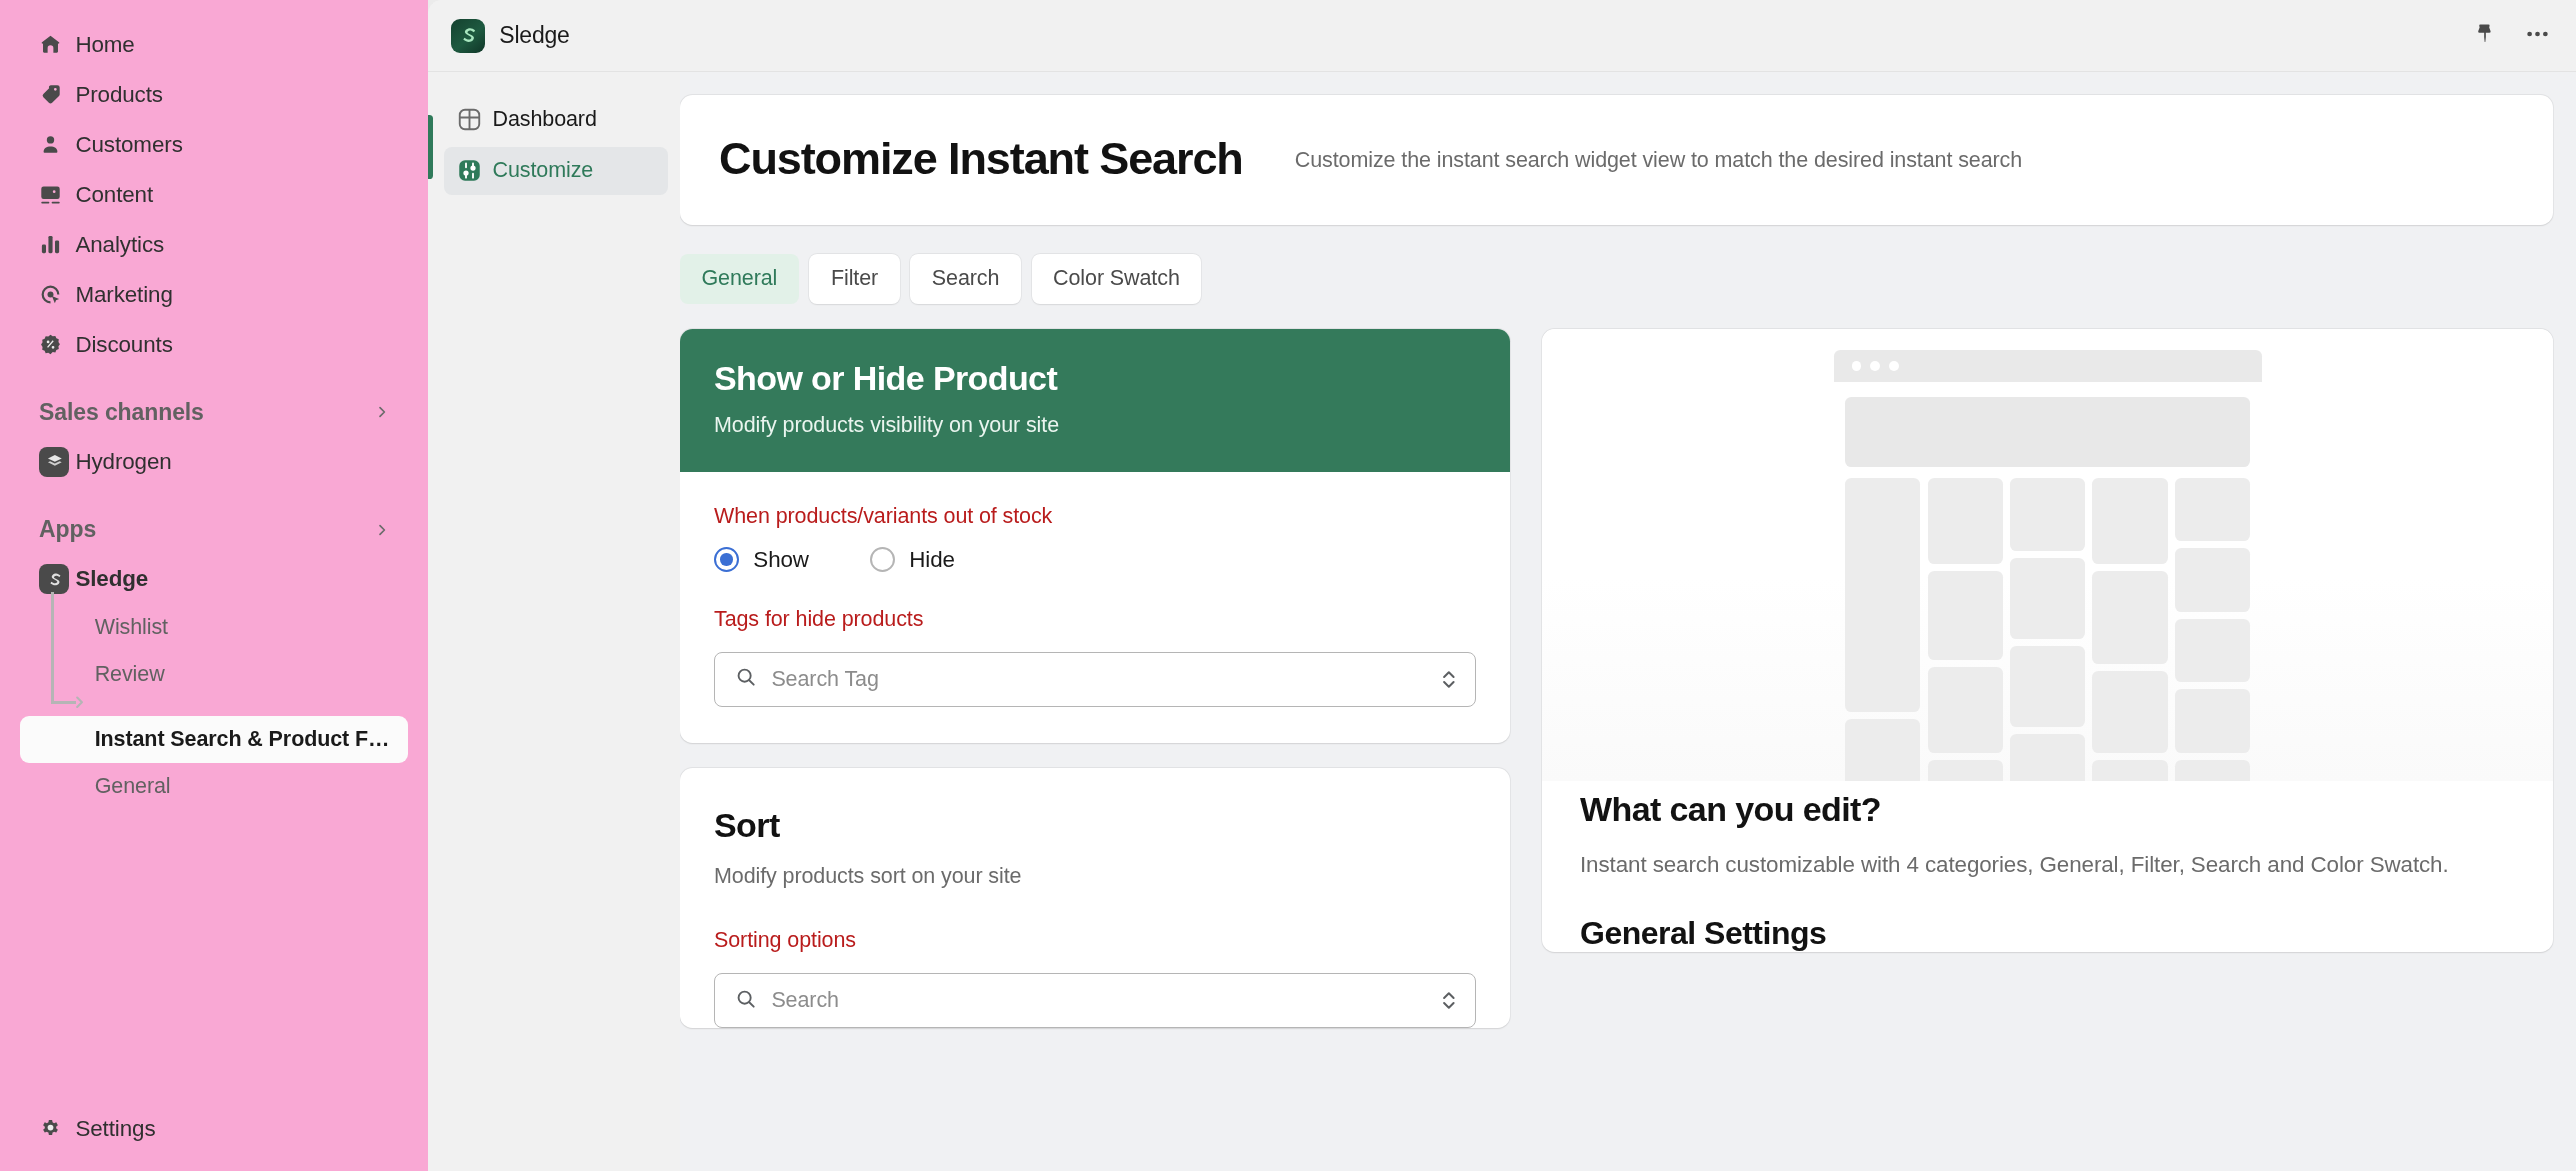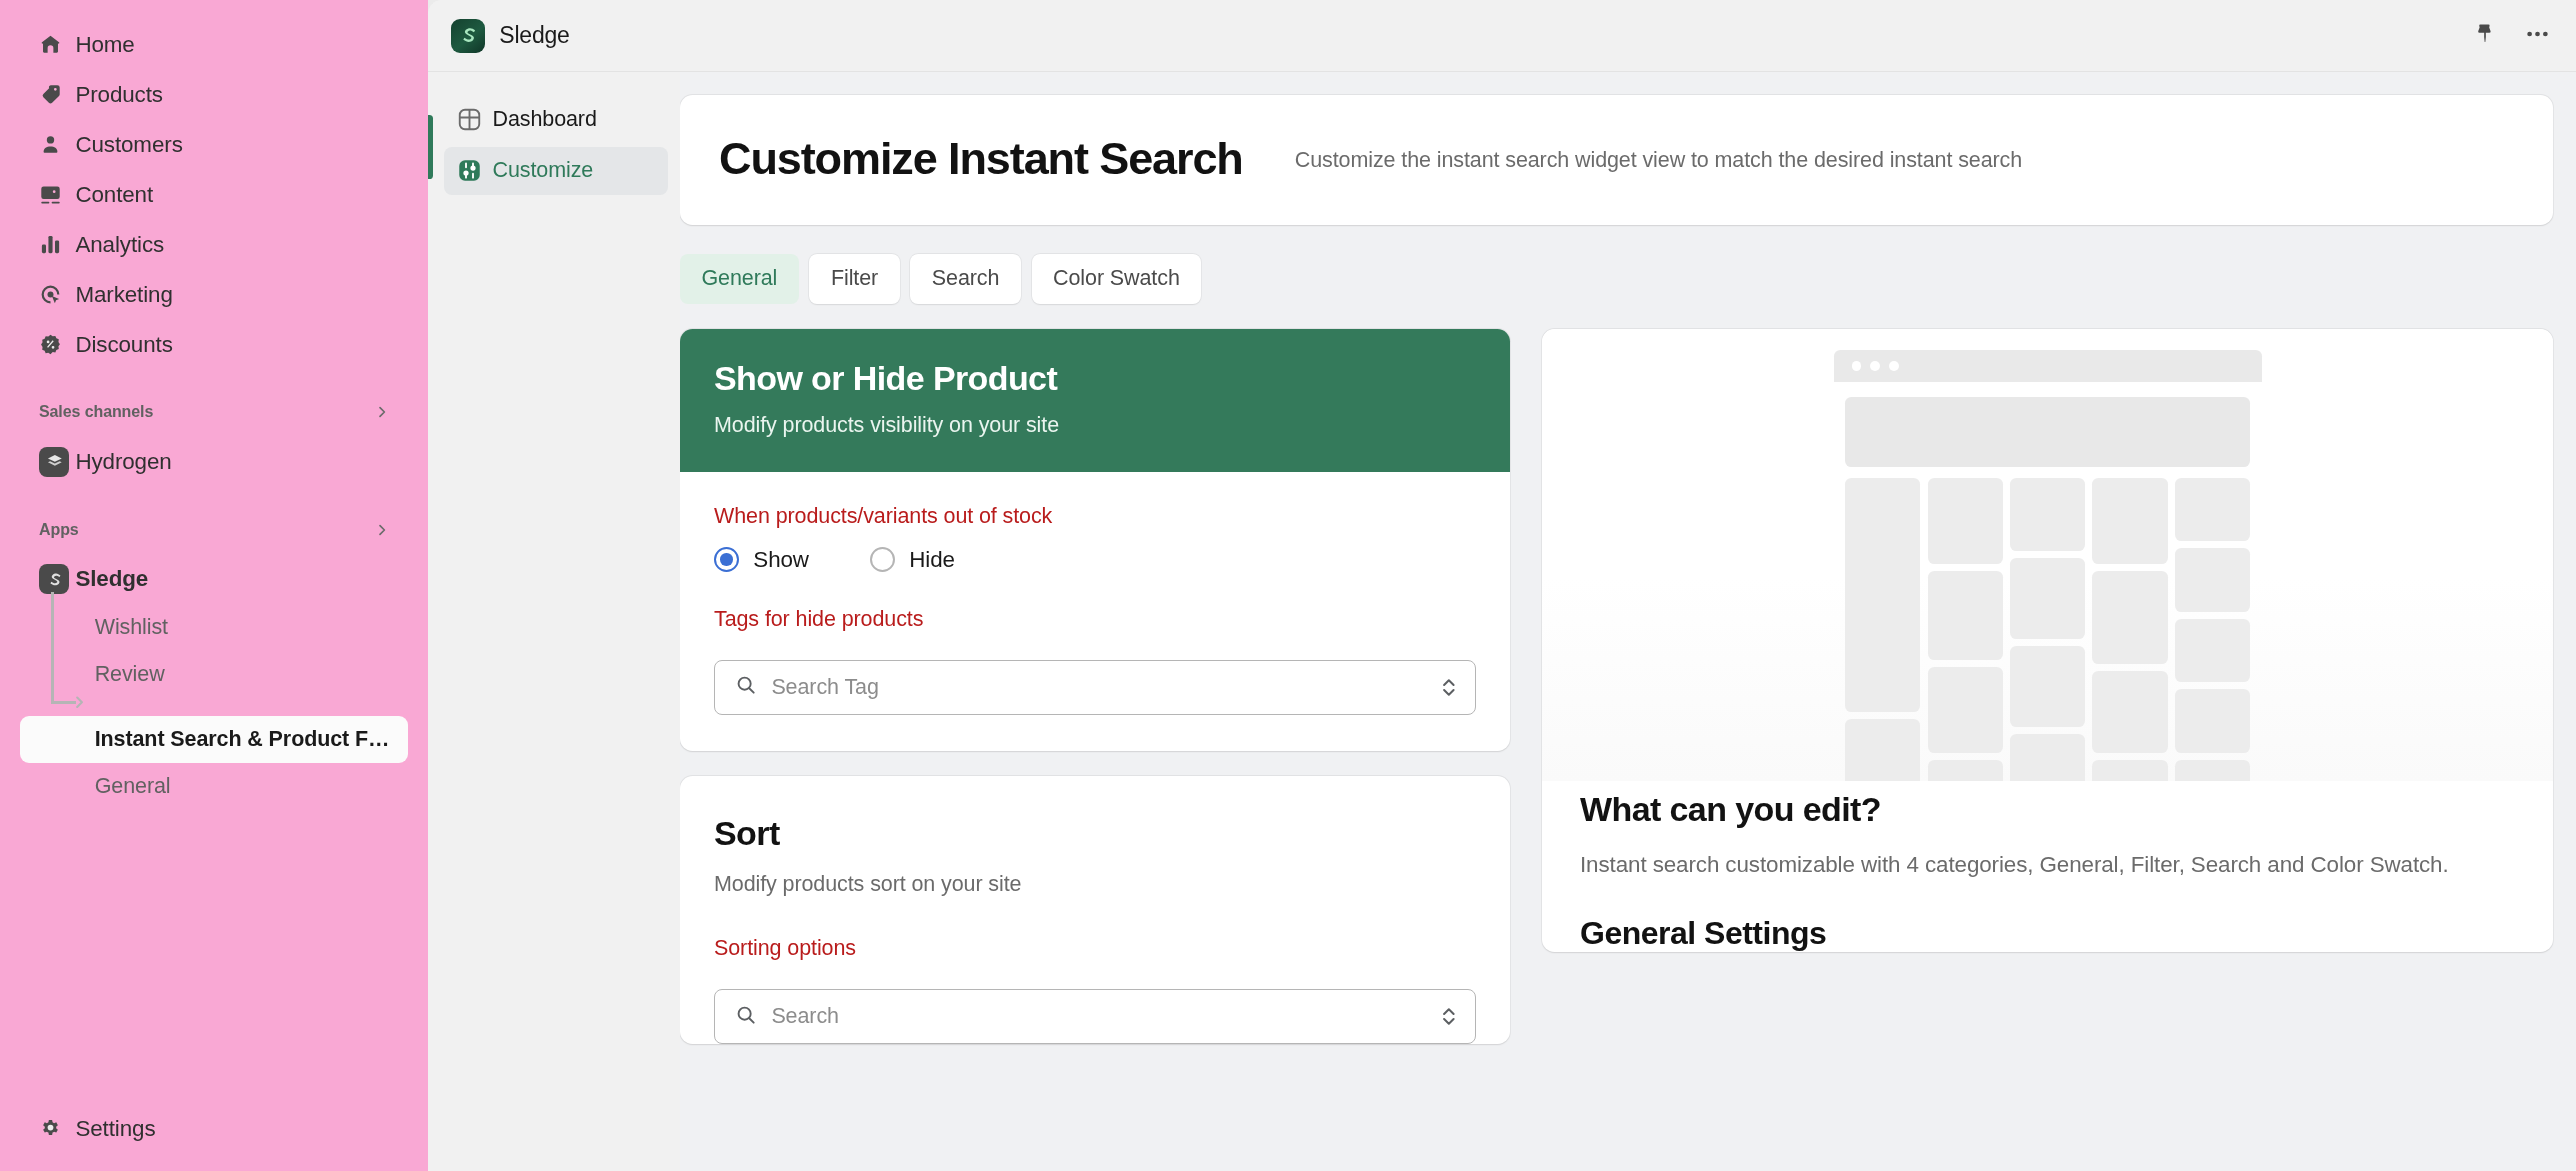--- a/index.html
+++ b/index.html
@@ -35,21 +35,21 @@
     margin-left: auto;
     background: #e0e0e0; color: #616161;
     font-size: 19.7px; border-radius: 8px;
     padding: 4.5px 12.5px; line-height: 1.05;
   }
   .sec-head {
     display:flex; align-items:center;
     margin: 23px 38px 5.4px 39px; height: 39px;
   }
   .sec-head .t {
-    font-size: 16px; font-weight: 700; color: #616161; letter-spacing: -0.1px;
+    font-size: 23px; font-weight: 700; color: #616161; letter-spacing: -0.1px;
   }
   .sec-head .chev { margin-left:auto; color:#6b6b6b; display:flex; }
   .sub-item {
     display:flex; align-items:center;
     height: 47px; margin: 0 19.7px; padding-left: 75px;
     border-radius: 9px; cursor: pointer;
     position: relative;
   }
   .sub-item .lbl { font-size: 21.5px; color: #616161; letter-spacing:-0.1px; }
   .sub-item.active { background: #fbfbfb; margin-top: 18px; }
@@ -164,21 +164,21 @@
   }
   .rdot.on { border-color:#3b6fd4; }
   .rdot.on::after {
     content:''; width: 12.5px; height:12.5px; border-radius:50%; background:#3b6fd4;
   }
   .radio .lbl { font-size: 22.4px; color:#1a1a1a; letter-spacing:-0.1px; }
 
   .selectbox {
     display:flex; align-items:center;
     height: 55px; border:0.9px solid #b5b5b5; border-radius: 8px;
-    background:#fff; padding: 0 16px 0 19.7px; margin-top: 28px;
+    background:#fff; padding: 0 16px 0 19.7px; margin-top: 20px;
     cursor:pointer;
   }
   .selectbox .ph { font-size: 21.5px; color:#8c8c8c; margin-left: 14.3px; letter-spacing:-0.1px; }
   .selectbox .updown { margin-left:auto; display:flex; }
 
   .sortcard { margin-top: 25px; padding: 38px 34px 0 34px; }
   .sortcard h2 { font-size: 34px; font-weight:700; color:#121212; letter-spacing:-0.6px; }
   .sortcard p { font-size:21.5px; color:#6b6b6b; margin-top: 19.7px; letter-spacing:-0.1px; }
   .sortcard .fieldlabel { margin-top: 39px; display:block; }
 

